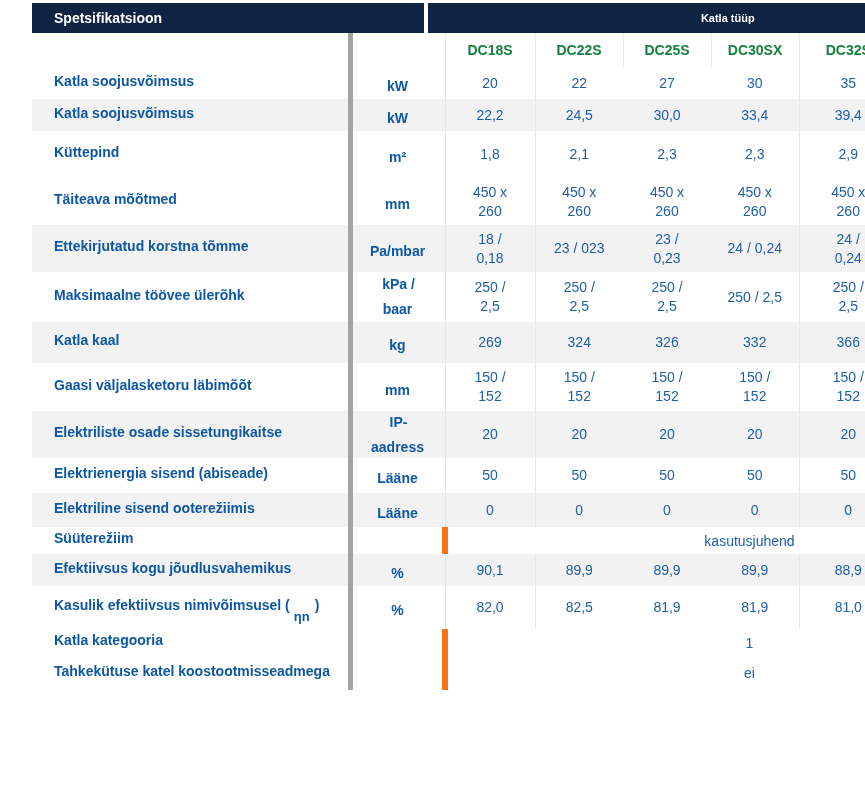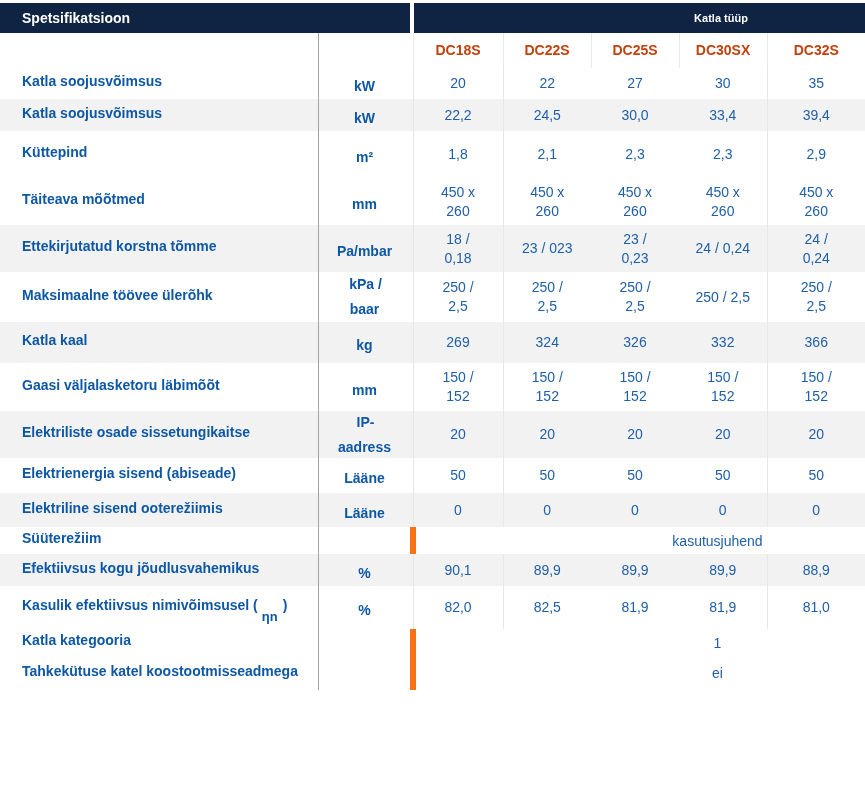--- a/index.html
+++ b/index.html
@@ -2,21 +2,21 @@
 <html><head>
 <meta charset="utf-8">
 <style>
   * { box-sizing: border-box; margin: 0; padding: 0; }
   body {
     width: 865px;
     background: #ffffff;
     font-family: "Liberation Sans", sans-serif;
     -webkit-font-smoothing: antialiased;
   }
-  .page { width: 865px; padding-top: 3px; background: #fff; }
+  .page { width: 865px; padding-top: 3px; background: #fff; padding-left: 32px; }
 
   
   .topbar { display: flex; height: 30px; }
   .topbar-left {
     width: 410px; background: #0f2342; color: #fff;
     display: flex; align-items: center;
     padding-left: 22px; font-weight: bold; font-size: 14px;
   }
   .topbar-gap { width: 4px; background: #ffffff; }
   .topbar-right {
@@ -28,33 +28,33 @@
 
   table.spec {
     width: 865px; table-layout: fixed; border-collapse: collapse;
     font-size: 14px;
   }
   td { vertical-align: middle; }
 
   
   tr.models { height: 35px; background: #ffffff; }
   tr.models td.model {
-    text-align: center; font-weight: bold; color: #c2410c;
+    text-align: center; font-weight: bold; color: #15803d;
     border-left: 1px solid #e9e9e9;
   }
 
   
   tr.shade { background: #f2f2f2; }
   td.label {
     padding-left: 22px; text-align: left;
     font-weight: bold; color: #0d57a5; line-height: 19px;
   }
   td.unit {
     text-align: center; font-weight: bold; color: #0d57a5;
-    border-left: 1px solid #a3a3a3; white-space: pre-line; line-height: 19px;
+    border-left: 5px solid #a3a3a3; white-space: pre-line; line-height: 19px;
   }
   td.val {
     text-align: center; font-weight: normal; color: #1f5fa9;
     white-space: pre-line; line-height: 19px;
   }
   td.val.c0, td.val.c1, td.val.c4 { border-left: 1px solid #e7e7e7; }
   td.span-val {
     text-align: center; color: #1f5fa9;
     border-left: 6px solid #f97316;
     padding-left: 154px; 

